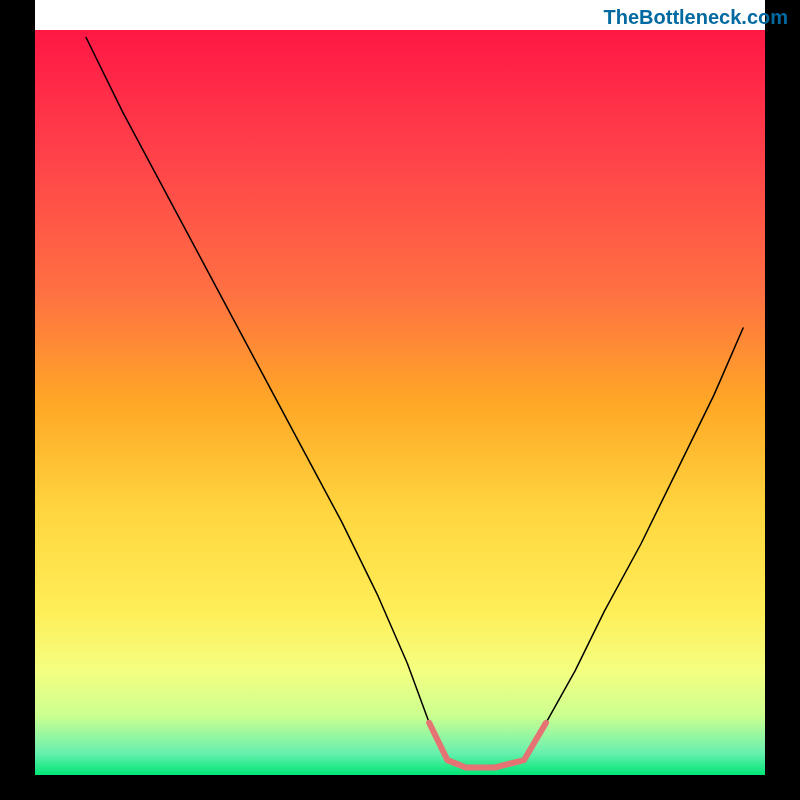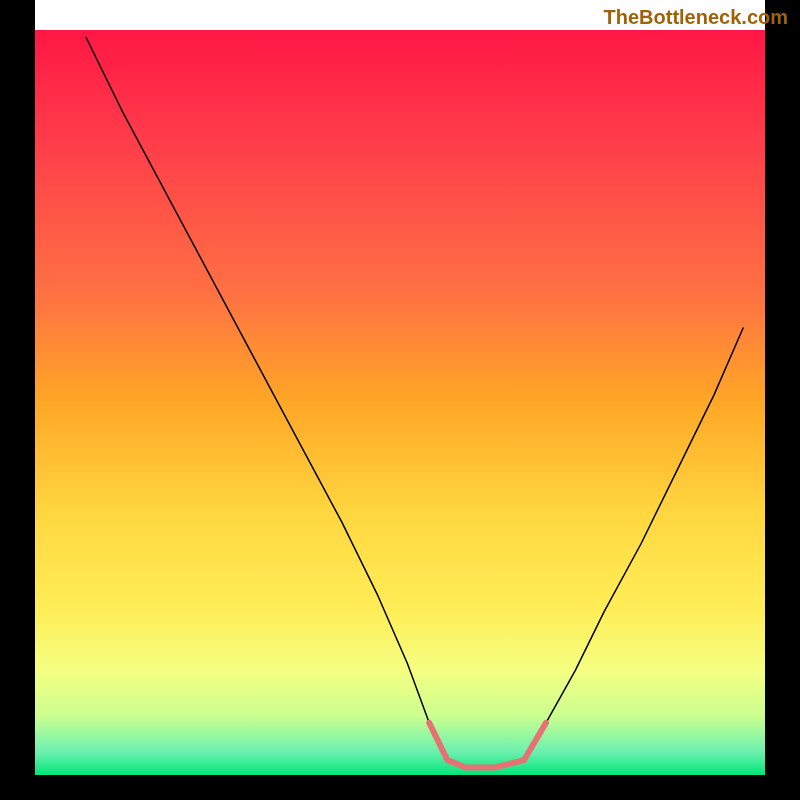--- a/index.html
+++ b/index.html
@@ -13,21 +13,21 @@
   }
   .container {
     width: 800px;
     height: 800px;
     position: relative;
   }
   .watermark {
     position: absolute;
     top: 6px;
     right: 12px;
-    color: #a16207;
+    color: #0369a1;
     font-size: 20px;
     font-weight: bold;
     z-index: 10;
   }
   svg {
     display: block;
   }
 </style>
 </head>
 <body>

